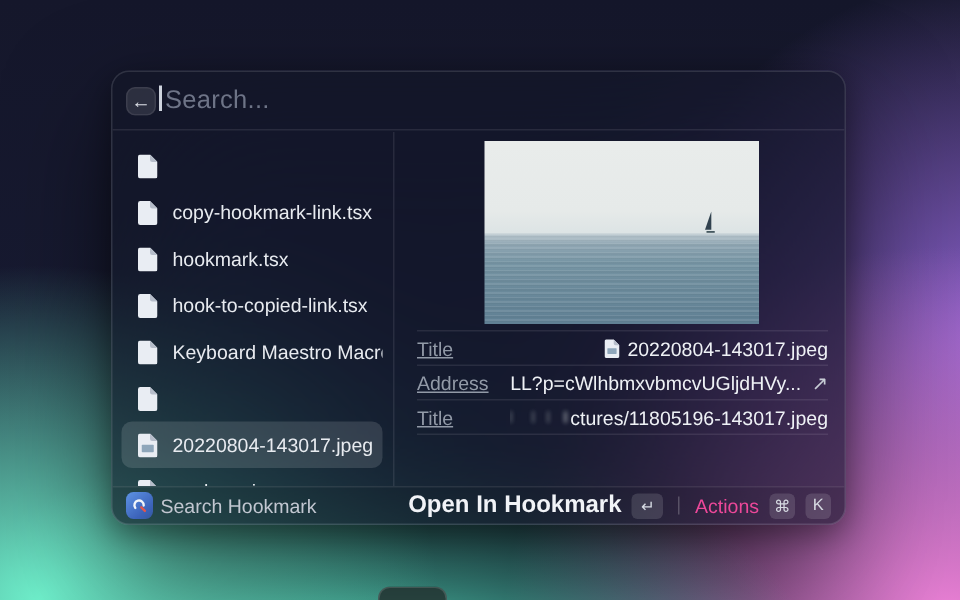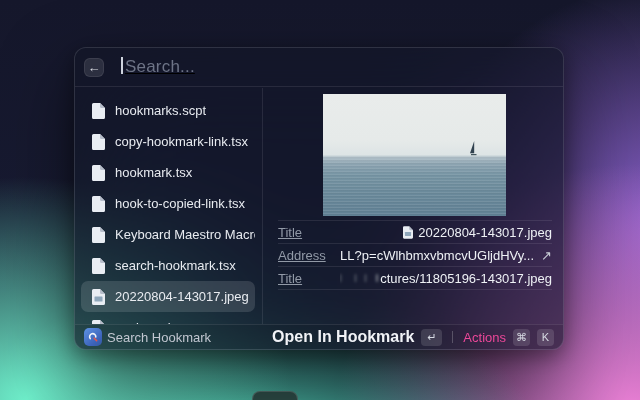--- a/index.html
+++ b/index.html
@@ -15,21 +15,21 @@
     border-radius:12px;background:rgba(19,22,36,0.60);
     -webkit-backdrop-filter:blur(55px) saturate(130%);backdrop-filter:blur(55px) saturate(130%);
     border:1px solid rgba(255,255,255,0.12);box-sizing:border-box;
     box-shadow:0 30px 70px rgba(0,0,0,0.5), 0 6px 20px rgba(0,0,0,0.35);overflow:hidden;}
   
   .header{position:absolute;left:0;top:0;right:0;height:39px;display:flex;align-items:center;
     padding-left:9px;border-bottom:1px solid rgba(255,255,255,0.09);box-sizing:border-box;}
   .back-btn{width:20px;height:19px;border-radius:6px;background:rgba(255,255,255,0.11);
     border:1px solid rgba(255,255,255,0.08);box-sizing:border-box;color:#dcdfe6;font-size:13px;
     display:flex;align-items:center;justify-content:center;line-height:1;}
-  .search-input{display:flex;align-items:flex-start;margin-left:17px;text-decoration:underline;}
+  .search-input{display:flex;align-items:flex-start;margin-left:2px;}
   .caret{display:inline-block;width:2px;height:17px;background:#cfd4de;margin-right:2px;}
   .placeholder{font-size:17px;color:#6e7487;letter-spacing:.2px;}
   
   .list{position:absolute;left:0;top:40px;width:187px;bottom:25px;padding-top:7px;
     box-sizing:border-box;overflow:hidden;}
   .vdivider{position:absolute;left:187px;top:40px;bottom:25px;width:1px;background:rgba(255,255,255,0.09);}
   .row{height:31px;display:flex;align-items:center;padding-left:11px;margin:0 7px 0 6px;
     border-radius:7px;box-sizing:border-box;}
   .row.selected{background:rgba(255,255,255,0.13);}
   .row .ficon{flex:0 0 13px;display:flex;}
@@ -88,21 +88,20 @@
   </div>
 
   <div class="list">
     <div class="row">
       <span class="ficon">
           <svg width="13" height="16" viewBox="0 0 13 16">
             <path d="M1.5 0 H8 L13 5 V14.5 A1.5 1.5 0 0 1 11.5 16 H1.5 A1.5 1.5 0 0 1 0 14.5 V1.5 A1.5 1.5 0 0 1 1.5 0 Z" fill="#e9edf3"></path>
             <path d="M8 0 L13 5 H9.5 A1.5 1.5 0 0 1 8 3.5 Z" fill="#b6bdca"></path>
           </svg>
         </span>
-      <span class="label">hookmarks.scpt</span>
     </div>
     <div class="row">
       <span class="ficon">
           <svg width="13" height="16" viewBox="0 0 13 16">
             <path d="M1.5 0 H8 L13 5 V14.5 A1.5 1.5 0 0 1 11.5 16 H1.5 A1.5 1.5 0 0 1 0 14.5 V1.5 A1.5 1.5 0 0 1 1.5 0 Z" fill="#e9edf3"></path>
             <path d="M8 0 L13 5 H9.5 A1.5 1.5 0 0 1 8 3.5 Z" fill="#b6bdca"></path>
           </svg>
         </span>
       <span class="label">copy-hookmark-link.tsx</span>
     </div>
@@ -133,21 +132,20 @@
         </span>
       <span class="label">Keyboard Maestro Macros.k...</span>
     </div>
     <div class="row">
       <span class="ficon">
           <svg width="13" height="16" viewBox="0 0 13 16">
             <path d="M1.5 0 H8 L13 5 V14.5 A1.5 1.5 0 0 1 11.5 16 H1.5 A1.5 1.5 0 0 1 0 14.5 V1.5 A1.5 1.5 0 0 1 1.5 0 Z" fill="#e9edf3"></path>
             <path d="M8 0 L13 5 H9.5 A1.5 1.5 0 0 1 8 3.5 Z" fill="#b6bdca"></path>
           </svg>
         </span>
-      <span class="label">search-hookmark.tsx</span>
     </div>
     <div class="row selected">
       <span class="ficon">
           <svg width="13" height="16" viewBox="0 0 13 16">
             <path d="M1.5 0 H8 L13 5 V14.5 A1.5 1.5 0 0 1 11.5 16 H1.5 A1.5 1.5 0 0 1 0 14.5 V1.5 A1.5 1.5 0 0 1 1.5 0 Z" fill="#e9edf3"></path>
             <path d="M8 0 L13 5 H9.5 A1.5 1.5 0 0 1 8 3.5 Z" fill="#b6bdca"></path>
             <rect x="2.5" y="7.5" width="8" height="5" rx="0.5" fill="#8ea6ba"></rect>
           </svg>
         </span>
       <span class="label">20220804-143017.jpeg</span>

